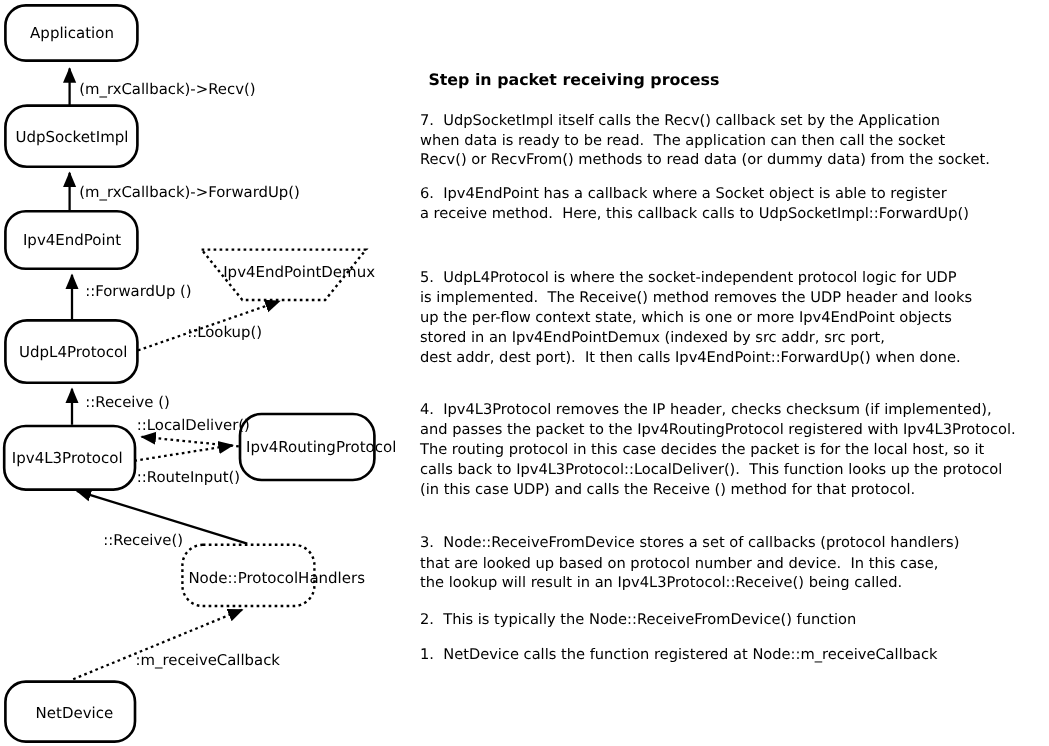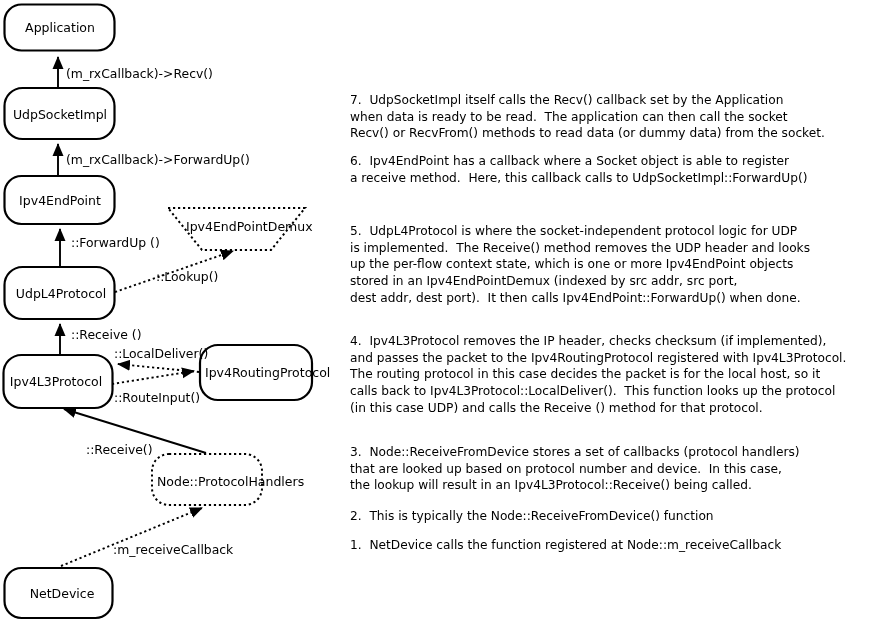--- a/index.html
+++ b/index.html
@@ -86,20 +86,21 @@
     <text class="edge-label" x="66" y="164">(m_rxCallback)-&gt;ForwardUp()</text>
     <text class="edge-label" x="71" y="247">::ForwardUp ()</text>
     <text class="edge-label" x="156" y="281">::Lookup()</text>
     <text class="edge-label" x="71" y="339">::Receive ()</text>
     <text class="edge-label" x="114" y="358">::LocalDeliver()</text>
     <text class="edge-label" x="114" y="402">::RouteInput()</text>
     <text class="edge-label" x="86" y="454">::Receive()</text>
     <text class="edge-label" x="113" y="554">:m_receiveCallback</text>
   </svg>
 
+  <div id="panel-title">Step in packet receiving process</div>
 
   <div class="panel-text" style="top: 92px;">7.  UdpSocketImpl itself calls the Recv() callback set by the Application
 when data is ready to be read.  The application can then call the socket
 Recv() or RecvFrom() methods to read data (or dummy data) from the socket.</div>
   <div class="panel-text" style="top: 153px;">6.  Ipv4EndPoint has a callback where a Socket object is able to register
 a receive method.  Here, this callback calls to UdpSocketImpl::ForwardUp()</div>
   <div class="panel-text" style="top: 223px;">5.  UdpL4Protocol is where the socket-independent protocol logic for UDP
 is implemented.  The Receive() method removes the UDP header and looks
 up the per-flow context state, which is one or more Ipv4EndPoint objects
 stored in an Ipv4EndPointDemux (indexed by src addr, src port,

